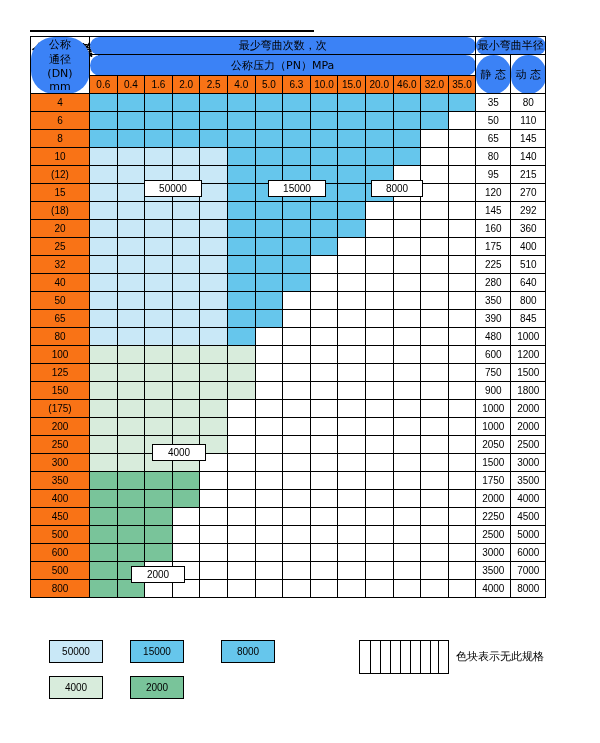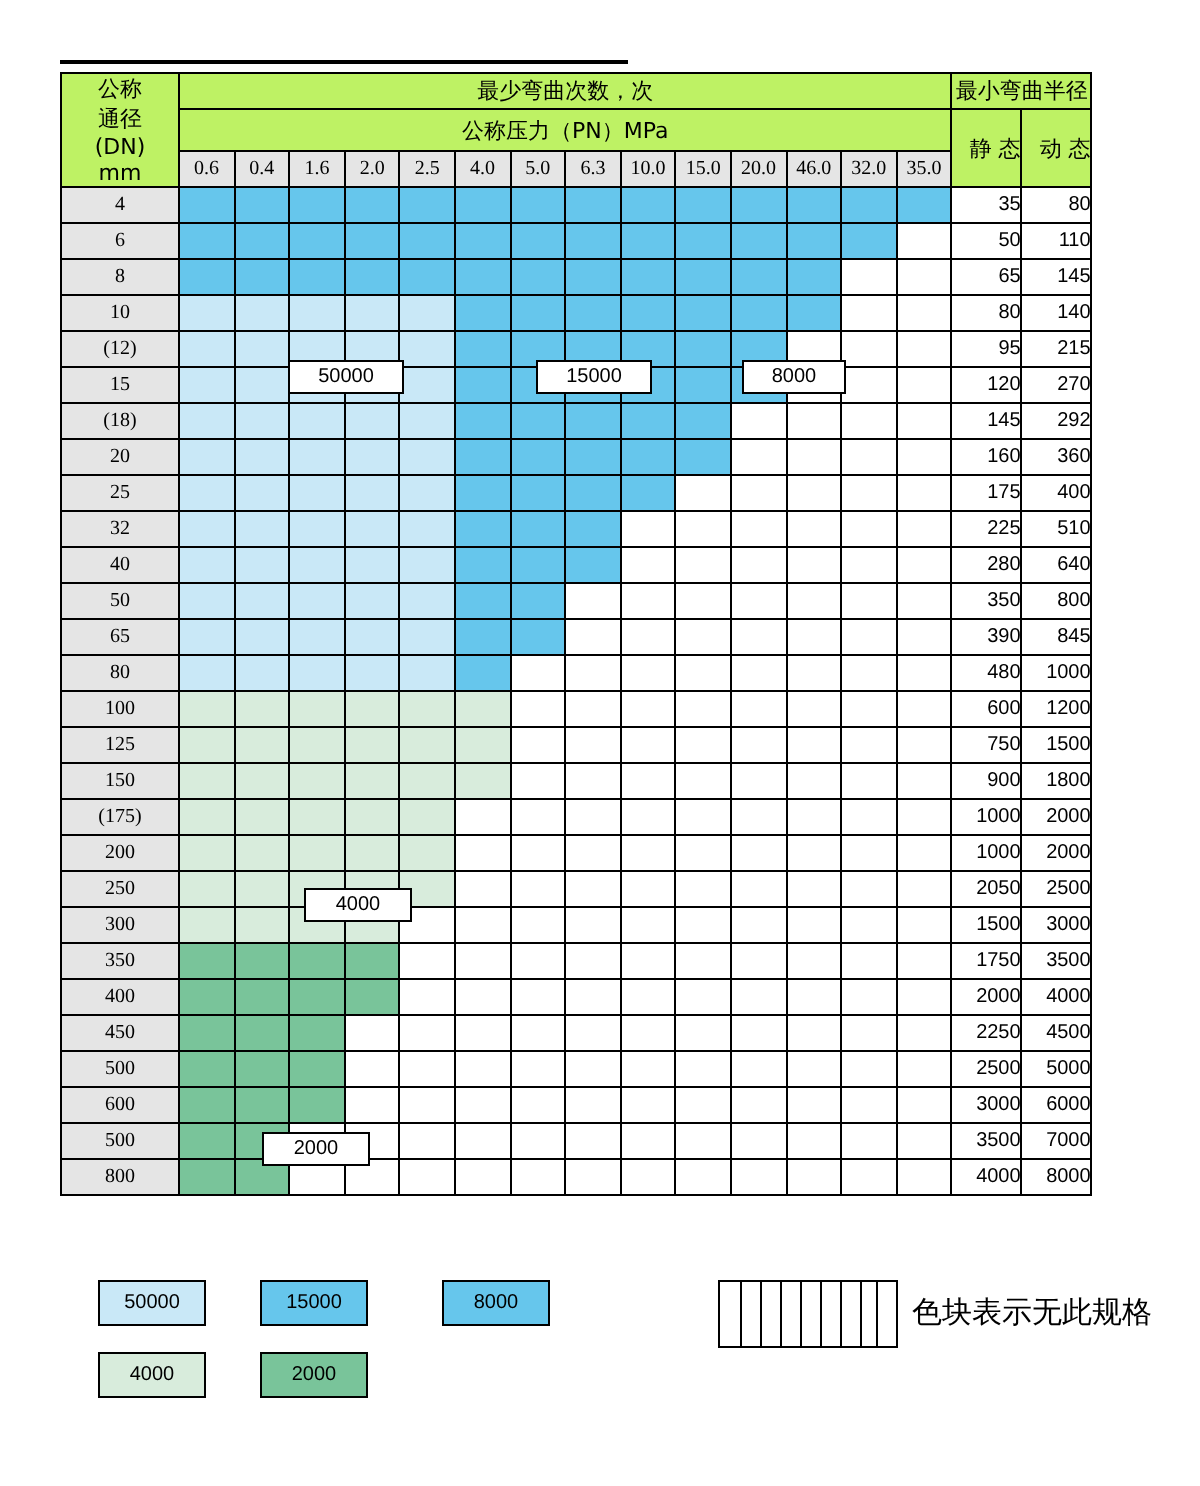--- a/index.html
+++ b/index.html
@@ -30,25 +30,25 @@
   td,th{
     border:1px solid #000;
     padding:0;
     text-align:center;
     vertical-align:middle;
     font-weight:normal;
     font-size:10px;
     background:#fff;
     height:17px;
   }
-  .hdr{background:#e5e5e5;font-family:Liberation Serif, serif;}
-  .hdr-cn{background:#bef264;font-family:"DejaVu Sans",sans-serif;font-size:11px;}
+  .hdr{background:#f97316;font-family:Liberation Sans, sans-serif;}
+  .hdr-cn{background:#3b82f6;font-family:"DejaVu Sans",sans-serif;font-size:11px;border-radius:23px;}
   .dn-col{width:58px;}
   .p-col{width:26.6px;}
-  .r-col{width:34px;text-align:right;}
+  .r-col{width:34px;}
   .row-label{font-size:10px;}
   
   .blue{background:#66c6ec;}
   .lblue{background:#c9e8f7;}
   .green{background:#79c49a;}
   .lgreen{background:#d8ecdc;}
   .white{background:#ffffff;}
 
   
   .callout{
@@ -59,21 +59,21 @@
     text-align:center;
     line-height:15px;
     height:15px;
   }
   
   #legend{position:absolute;left:0;top:636px;width:600px;height:80px;}
   .lg-box{
     position:absolute;border:1px solid #000;height:21px;line-height:21px;
     text-align:center;font-size:10px;width:52px;
   }
-  .lg-label{position:absolute;font-size:15px;font-family:"DejaVu Sans",sans-serif;line-height:21px;height:21px;}
+  .lg-label{position:absolute;font-size:11px;font-family:"DejaVu Sans",sans-serif;line-height:21px;height:21px;}
   #stripe-box{
     position:absolute;left:359px;top:4px;width:88px;height:32px;border:1px solid #000;
     background:#fff;
   }
   #stripe-box div{
     position:absolute;top:0;bottom:0;width:1px;background:#000;
   }
 </style>
 </head>
 <body>

